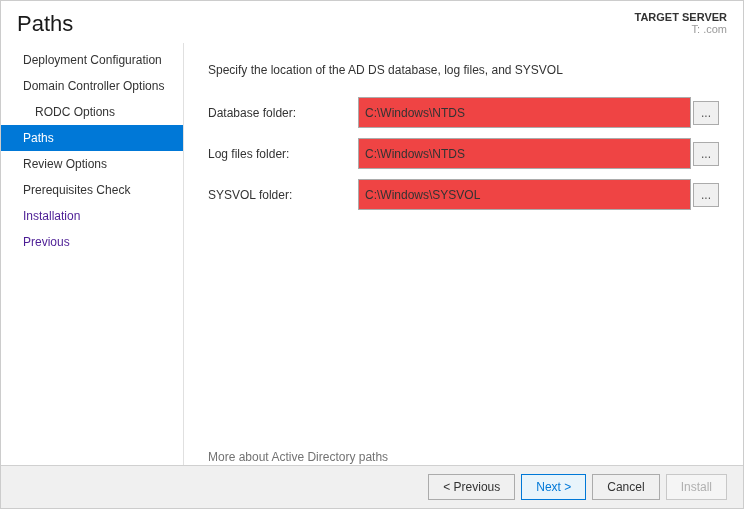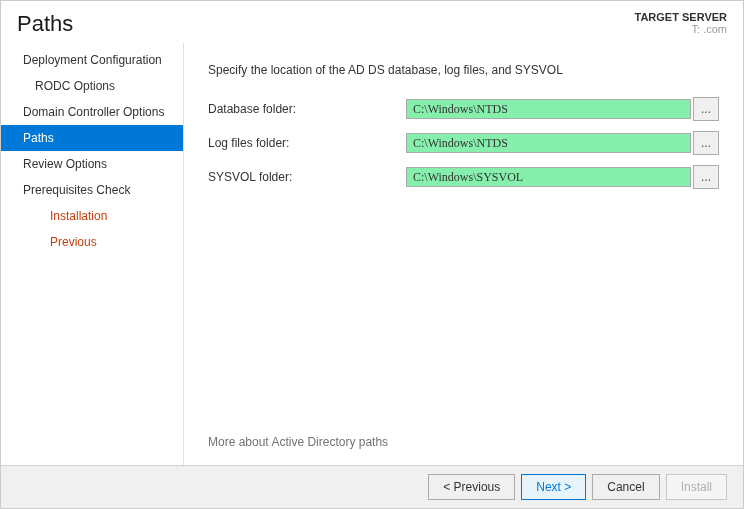--- a/index.html
+++ b/index.html
@@ -80,72 +80,70 @@
       cursor: pointer;
       white-space: nowrap;
     }
 
     .sidebar-item.active {
       background: #0078d7;
       color: #fff;
     }
 
     .sidebar-item.disabled {
-      color: #c2410c;
+      color: #4c1d95;
       cursor: default;
-      margin-left: 27px;
     }
 
     .sidebar-item.indent {
       padding-left: 34px;
     }
 
     
     .content {
       flex: 1;
-      padding: 20px 24px 16px 24px;
+      padding: 20px 24px 1px 24px;
       display: flex;
       flex-direction: column;
     }
 
     .content-description {
       font-size: 12px;
       color: #333;
       margin-bottom: 20px;
     }
 
     .form-row {
       display: flex;
       align-items: center;
       margin-bottom: 10px;
-      gap: 48px;
     }
 
     .form-label {
       width: 150px;
       font-size: 12px;
       color: #333;
       flex-shrink: 0;
     }
 
     .form-input-group {
       display: flex;
       flex: 1;
       align-items: center;
     }
 
     .form-input {
       flex: 1;
-      height: 20px;
+      height: 31px;
       border: 1px solid #ababab;
       padding: 0 6px;
       font-size: 12px;
-      font-family: Liberation Serif, serif;
-      color: #333;
-      background: #86efac;
+      font-family: Liberation Sans, sans-serif;
+      color: #333;
+      background: #ef4444;
     }
 
     .browse-btn {
       width: 26px;
       height: 24px;
       border: 1px solid #ababab;
       background: #f0f0f0;
       margin-left: 2px;
       cursor: pointer;
       font-size: 12px;
@@ -209,22 +207,22 @@
     <div class="target-server">
       <div class="target-server-label">TARGET SERVER</div>
       <div class="target-server-value">T:                .com</div>
     </div>
   </div>
 
   <div class="body-row">
 
     <div class="sidebar">
     <div class="sidebar-item">Deployment Configuration</div>
+        <div class="sidebar-item">Domain Controller Options</div>
         <div class="sidebar-item indent">RODC Options</div>
-        <div class="sidebar-item">Domain Controller Options</div>
         <div class="sidebar-item active">Paths</div>
         <div class="sidebar-item">Review Options</div>
         <div class="sidebar-item">Prerequisites Check</div>
         <div class="sidebar-item disabled">Installation</div>
         <div class="sidebar-item disabled">Previous</div>
       </div>
 
     <div class="content">
       <div class="content-description">Specify the location of the AD DS database, log files, and SYSVOL</div>
 

